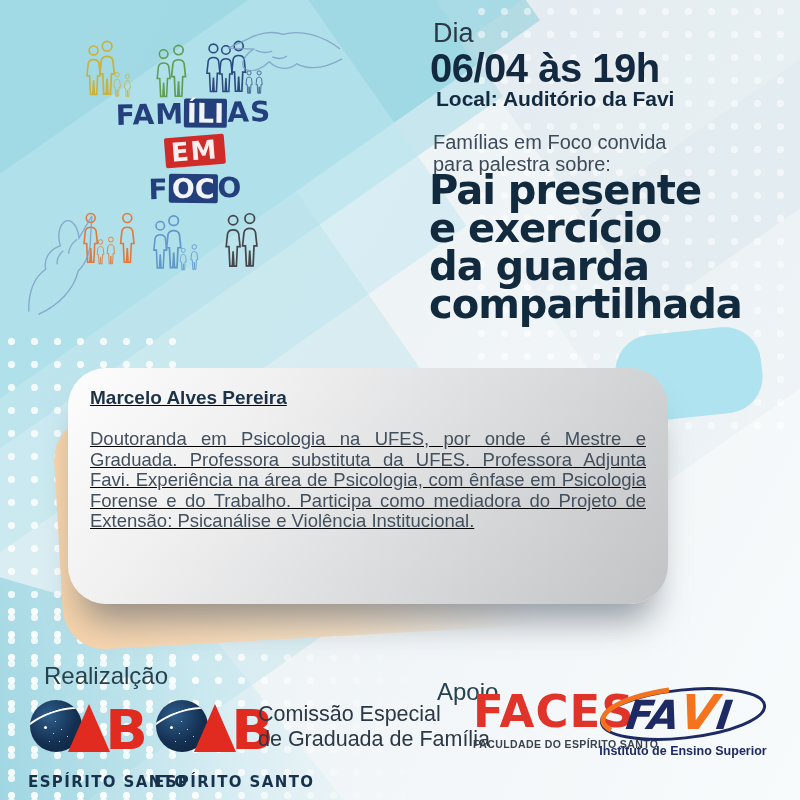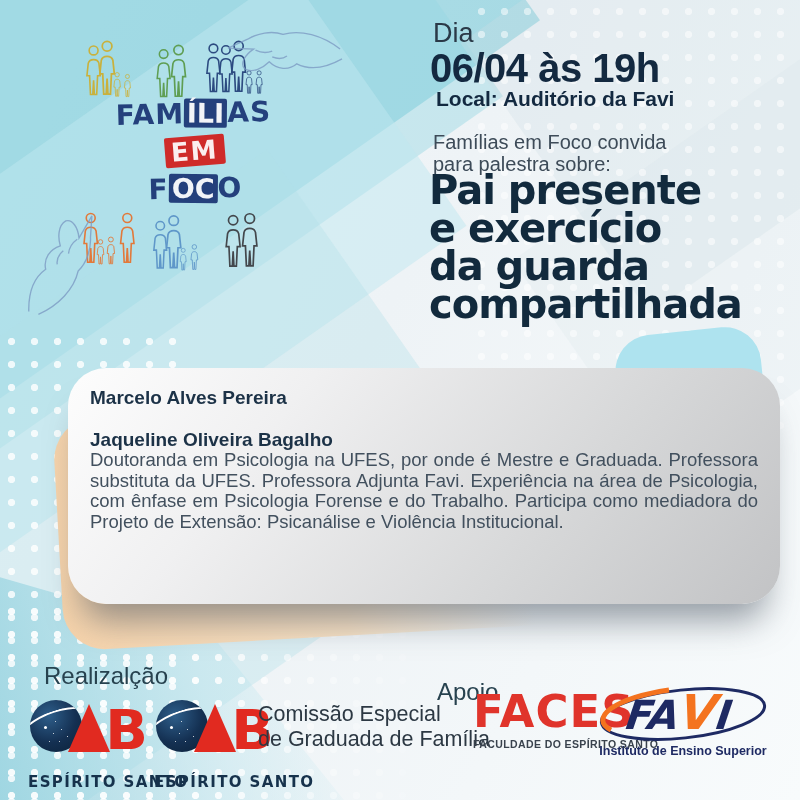--- a/index.html
+++ b/index.html
@@ -55,24 +55,24 @@
   .location{position:absolute; left:436px; top:87px; font-size:21px; font-weight:bold; color:#132940;}
   .invite{position:absolute; left:433px; top:131px; font-size:20px; color:#3d4b58; line-height:22px;}
   .talk-title{position:absolute; left:429px; top:171px; font-size:40px; font-weight:bold;
               color:#122a3d; line-height:38px; font-family:"DejaVu Sans", sans-serif; letter-spacing:-1px;}
   
   .peach-accent{position:absolute; left:58px; top:402px; width:630px; height:232px; border-radius:42px;
     background:linear-gradient(90deg,#f6d3ab 0%, #fae3c6 45%, rgba(255,255,255,0) 75%);
     transform:rotate(-3.2deg); z-index:2;}
   .cyan-accent{position:absolute; left:616px; top:331px; width:146px; height:86px; border-radius:36px;
     background:#aee3ef; transform:rotate(-6deg); z-index:2;}
-  .bio-card{position:absolute; left:68px; top:368px; width:712px; height:236px; border-radius:38px;
+  .bio-card{position:absolute; left:68px; top:368px; width:600px; height:236px; border-radius:38px;
     background:linear-gradient(128deg,#fdfdfd 0%, #f0f0f1 28%, #d6d7d8 68%, #c2c3c5 100%);
     box-shadow:0 30px 34px -14px rgba(70,80,92,.55);
-    z-index:3; padding:19px 22px 0 22px;}
+    z-index:3; padding:19px 22px 0 22px;text-decoration:underline;}
   .speaker-name{font-size:19px; font-weight:bold; color:#1c3247; line-height:21px;}
   .speaker-bio{font-size:18.5px; color:#42505e; line-height:20.5px; text-align:justify;}
   .speaker+.speaker{margin-top:21px;}
   
   .footer-label{position:absolute; font-size:24px; color:#27424f;}
   .lbl-realization{left:44px; top:662px;}
   .lbl-support{left:437px; top:662px;margin-top:16px;}
   .oab{position:absolute; width:122px; text-align:center;}
   .oab-1{left:28px; top:696px;}
   .oab-2{left:154px; top:696px;}
@@ -211,21 +211,20 @@
     <div>compartilhada</div>
   </div>
 
   <div class="peach-accent"></div>
   <div class="cyan-accent"></div>
   <div class="bio-card">
     <div class="speaker">
       <div class="speaker-name">Marcelo Alves Pereira</div>
     </div>
     <div class="speaker">
-      <div class="speaker-name">Jaqueline Oliveira Bagalho</div>
       <div class="speaker-bio">Doutoranda em Psicologia na UFES, por onde é Mestre e Graduada. Professora substituta da UFES. Professora Adjunta Favi. Experiência na área de Psicologia, com ênfase em Psicologia Forense e do Trabalho. Participa como mediadora do Projeto de Extensão: Psicanálise e Violência Institucional.</div>
     </div>
   </div>
 
   <div class="footer-label lbl-realization">Realizalção</div>
 
   <div class="oab oab-1">
     <div class="oab-row">
       <div class="oab-globe"></div>
       <div class="oab-a"></div>

